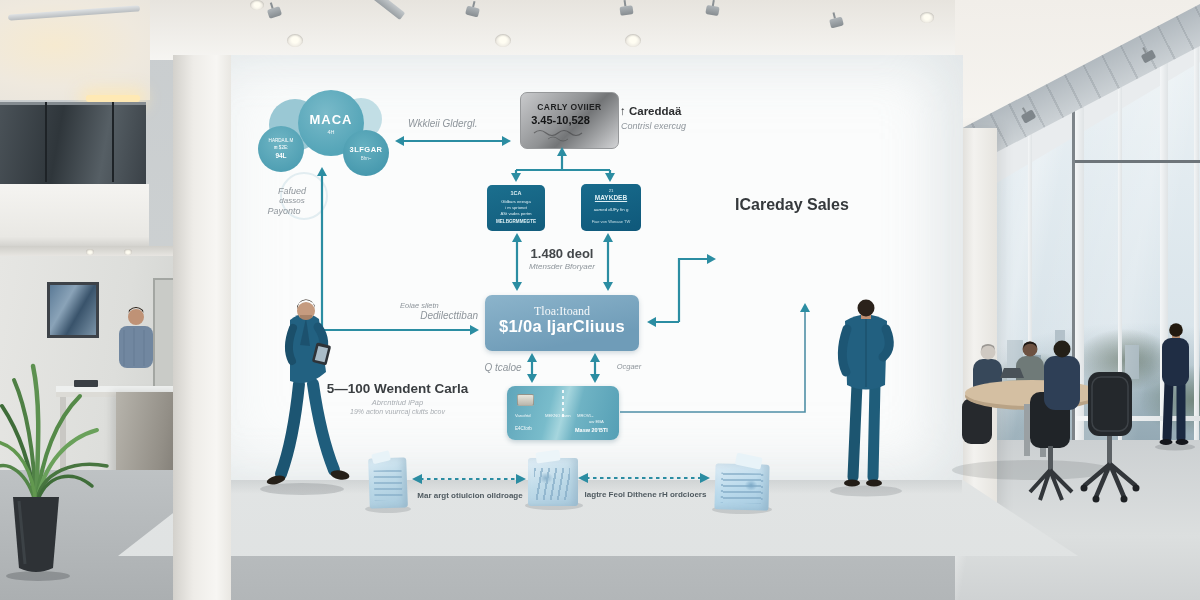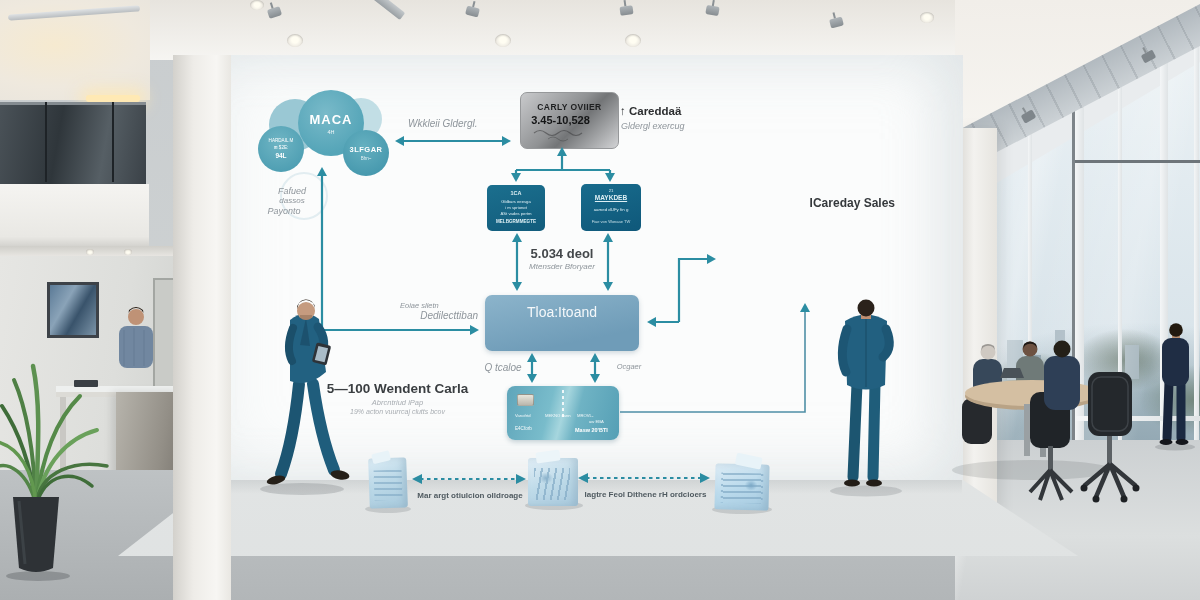--- a/index.html
+++ b/index.html
@@ -128,52 +128,53 @@
 
   <div class="txt hand" style="left:408px;top:118px;width:105px;text-align:left;font-size:10px;font-style:italic;">Wkkleii Gldergl.</div>
 
   <div class="abs" style="left:520px;top:92px;width:97px;height:55px;border-radius:7px;border:1px solid #96989a;
        background:linear-gradient(135deg,#c9cacc 0%,#909294 45%,#737577 58%,#d3d4d6 100%);">
     <div class="txt" style="left:0;top:9px;width:97px;text-align:center;font-size:8.5px;font-weight:bold;color:#1e1f20;letter-spacing:.4px;">CARLY OVIIER</div>
     <div class="txt" style="left:0;top:21px;width:79px;text-align:center;font-size:11px;font-weight:bold;color:#141516;">3.45-10,528</div>
   </div>
 
   <div class="txt" style="left:620px;top:105px;font-size:11.5px;font-weight:bold;color:#2c2e30;">↑ Careddaä</div>
-  <div class="txt hand" style="left:621px;top:121px;font-size:9px;font-style:italic;">Gldergl exercug</div>
+  <div class="txt hand" style="left:621px;top:121px;font-size:9px;font-style:italic;">Contrisl exercug</div>
 
   <div class="abs ctr" style="left:487px;top:185px;width:58px;height:46px;border-radius:5px;background:linear-gradient(165deg,#1b6f8e,#125c7c);color:#dff0f5;">
     <div class="txt" style="left:0;top:5px;width:58px;text-align:center;font-size:5.5px;font-weight:bold;">1CA</div>
     <div class="txt" style="left:0;top:14px;width:58px;text-align:center;font-size:4.2px;">Gldbars eeesga</div>
     <div class="txt" style="left:0;top:20px;width:58px;text-align:center;font-size:4.2px;">i m sprionot</div>
     <div class="txt" style="left:0;top:26px;width:58px;text-align:center;font-size:4.2px;">ASt vades pertm</div>
     <div class="txt" style="left:0;top:34px;width:58px;text-align:center;font-size:4.6px;font-weight:bold;">MELBGRMMEGTE</div>
   </div>
   <div class="abs ctr" style="left:581px;top:184px;width:60px;height:47px;border-radius:5px;background:linear-gradient(165deg,#186b8c,#0f587a);color:#dff0f5;">
     <div class="txt" style="left:0;top:4px;width:60px;text-align:center;font-size:4.2px;">21</div>
     <div class="txt" style="left:0;top:10px;width:60px;text-align:center;font-size:6.5px;font-weight:bold;text-decoration:underline;">MAYKDEB</div>
     <div class="txt" style="left:0;top:23px;width:60px;text-align:center;font-size:4.4px;">aamed dUFy fin g</div>
     <div class="txt" style="left:0;top:35px;width:60px;text-align:center;font-size:4px;opacity:.85;">Fiae von Wonaae TW</div>
   </div>
 
-  <div class="txt" style="left:512px;top:246px;width:100px;text-align:center;font-size:13px;font-weight:bold;color:#43474a;">5.034 deol</div>
+  <div class="txt" style="left:512px;top:246px;width:100px;text-align:center;font-size:13px;font-weight:bold;color:#43474a;">1.480 deol</div>
   <div class="txt hand" style="left:512px;top:262px;width:100px;text-align:center;font-size:8px;font-style:italic;">Mtensder Bforyaer</div>
 
   <div class="abs ctr" style="left:485px;top:295px;width:154px;height:56px;border-radius:7px;
        background:linear-gradient(168deg,#8cb4cb,#6f9cb8 75%);box-shadow:0 2px 5px rgba(80,110,130,.25);color:#fff;">
-    <div class="txt" style="left:0;top:9px;width:154px;text-align:center;font-size:14px;opacity:.92;">Tloa:Itoand</div>
+    <div class="txt" style="left:0;top:9px;width:154px;text-align:center;font-size:12px;opacity:.92;font-family:Liberation Serif, serif;">Tloa:Itoand</div>
+    <div class="txt" style="left:0;top:22px;width:154px;text-align:center;font-size:16.5px;font-weight:bold;letter-spacing:.3px;">$1/0a IjarCliuus</div>
   </div>
 
   <div class="txt hand" style="left:400px;top:301px;width:78px;font-size:7.5px;font-style:italic;">Eoiae slietn</div>
   <div class="txt hand" style="left:400px;top:310px;width:78px;text-align:right;font-size:10px;font-style:italic;">Dedilecttiban</div>
 
   <div class="txt hand" style="left:262px;top:186px;width:60px;text-align:center;font-size:9px;font-style:italic;">Fafued</div>
   <div class="txt hand" style="left:262px;top:196px;width:60px;text-align:center;font-size:8px;font-style:italic;">dassos</div>
   <div class="txt hand" style="left:254px;top:206px;width:60px;text-align:center;font-size:9px;font-style:italic;">Payonto</div>
 
-  <div class="txt" style="left:735px;top:196px;width:160px;text-align:right;font-size:12px;font-weight:bold;color:#35393c;">ICareday Sales</div>
+  <div class="txt" style="left:735px;top:196px;width:160px;text-align:left;font-size:16px;font-weight:bold;color:#35393c;">ICareday Sales</div>
 
   <div class="txt hand" style="left:478px;top:362px;width:50px;text-align:center;font-size:10px;font-style:italic;">Q tcaloe</div>
   <div class="txt hand" style="left:604px;top:362px;width:50px;text-align:center;font-size:7.5px;font-style:italic;">Ocgaer</div>
 
   <div class="txt" style="left:325px;top:381px;width:145px;text-align:center;font-size:13.5px;font-weight:bold;color:#3a3e41;">5—100 Wendent Carla</div>
   <div class="txt hand" style="left:325px;top:398px;width:145px;text-align:center;font-size:7.5px;font-style:italic;color:#a8adb2;">Abrcntriud iPap</div>
   <div class="txt hand" style="left:325px;top:408px;width:145px;text-align:center;font-size:7px;font-style:italic;color:#a8adb2;">19% acton vuurrcaj clutts bcov</div>
 
   <div class="abs" style="left:507px;top:386px;width:112px;height:54px;border-radius:8px;
        background:linear-gradient(105deg,#5fa5ba 0%,#79bccb 38%,#a6d6de 50%,#6fb3c4 62%,#559fb5 100%);

